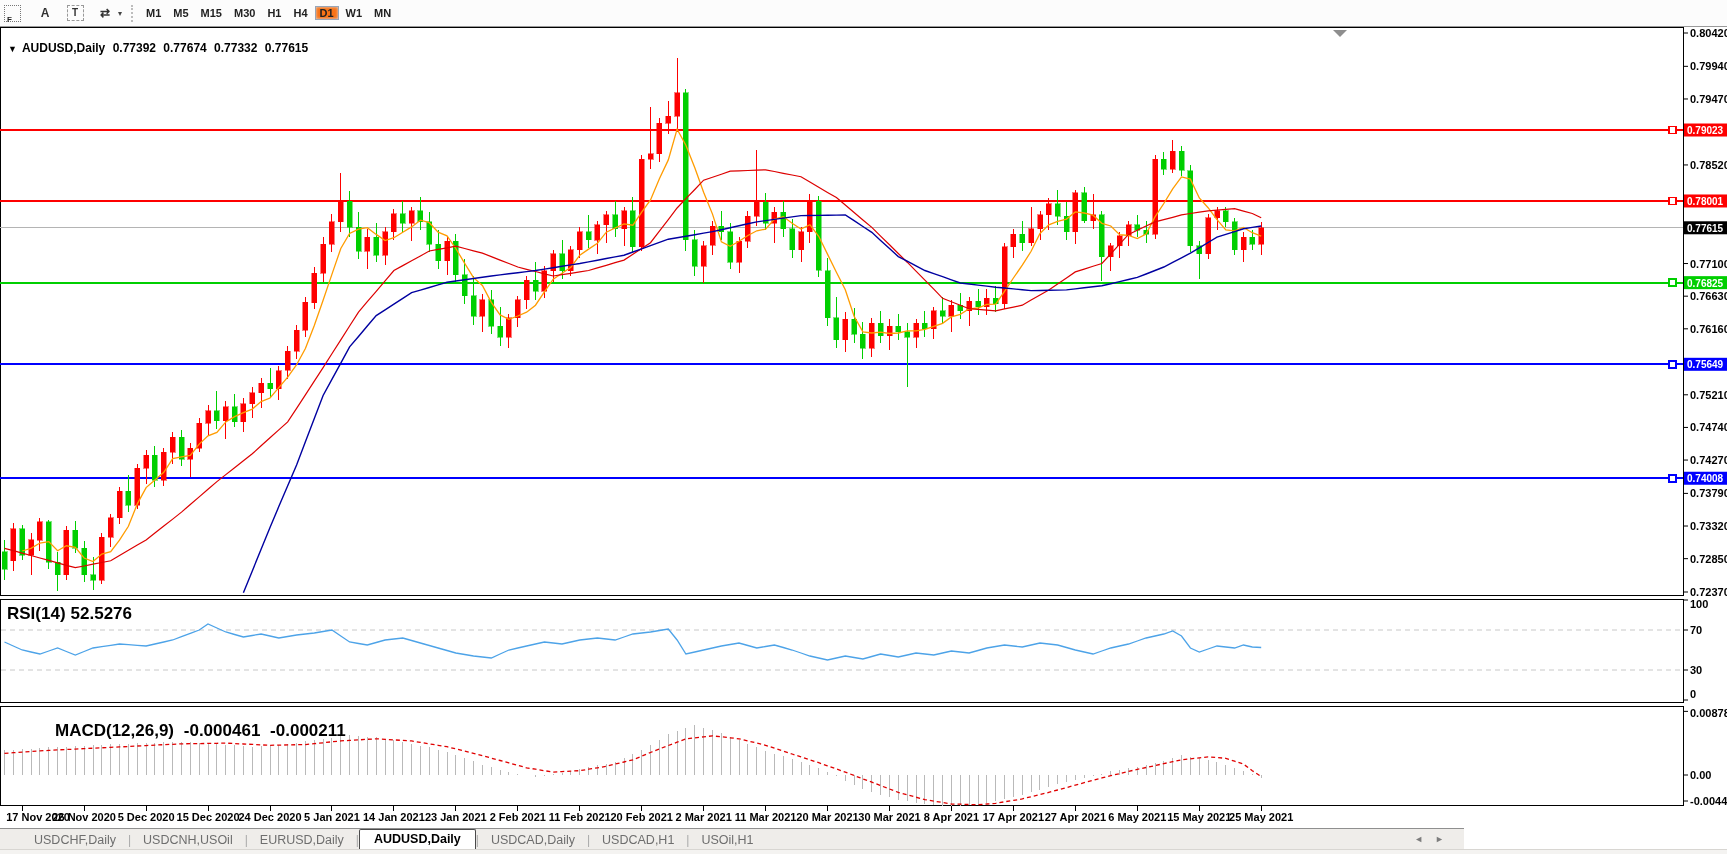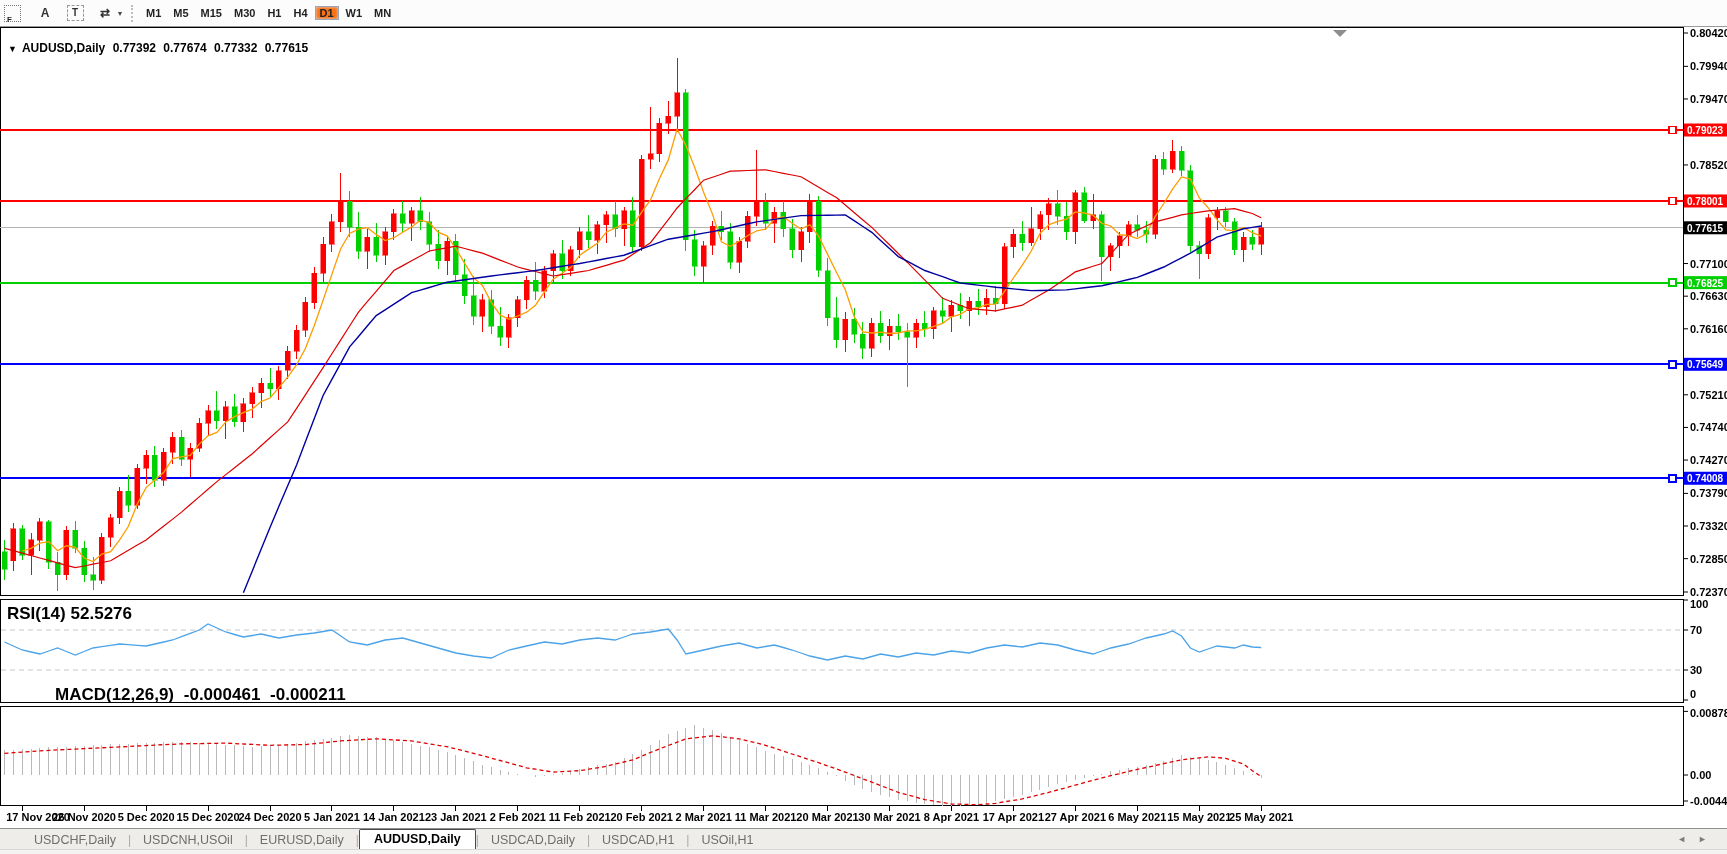--- a/index.html
+++ b/index.html
@@ -22,21 +22,21 @@
   
   .chart-wrap{position:absolute;top:27px;left:0;width:1727px;height:801px;}
   .overlay{position:absolute;color:#000;white-space:nowrap;}
   .chart-title{top:4px;left:8px;font-size:12px;font-weight:700;margin-top:10px;}
   .chart-title .tri{font-size:9px;margin-right:5px;}
   .chart-title span{margin-right:4px;}
   .ind-label{font-size:17px;font-weight:700;}
   .ind-label span{margin-right:5px;}
 
   
-  .tabbar{position:absolute;top:828px;left:0;width:1727px;height:21px;background:#efedea;
+  .tabbar{position:absolute;top:828px;left:0;width:1464px;height:21px;background:#efedea;
           border-top:1px solid #8f8f8f;display:flex;align-items:flex-end;}
   .tab{font-size:12.5px;color:#6e6e6e;padding:2px 12px 3px 12px;cursor:default;}
   .tab.active{background:#fff;color:#000;font-weight:700;border:1px solid #4a4a4a;border-bottom:none;
               border-radius:2px 2px 0 0;padding:2px 14px 4px 14px;margin-bottom:0;}
   .tabsep{color:#a9a9a9;font-size:12px;padding-bottom:3px;}
   .tab-scroll{position:absolute;right:8px;top:5px;font-size:9px;color:#7d7d7d;letter-spacing:12px;}
   .bottom-strip{position:absolute;top:849px;left:0;width:1727px;height:5px;background:#f4f3f1;border-top:1px solid #d8d6d2;}
 
   svg text{font-family:"Liberation Sans",sans-serif;font-size:11px;font-weight:600;fill:#000;}
   svg text.badge-t{font-size:10px;font-weight:700;fill:#fff;}
@@ -494,21 +494,21 @@
       <span class="tri">▼</span><span>AUDUSD,Daily</span>
       <span>0.77392</span>
       <span>0.77674</span>
       <span>0.77332</span>
       <span>0.77615</span>
     </div>
 
     <div class="overlay ind-label" style="top:577px;left:7px;">
       <span>RSI(14)</span><span>52.5276</span>
     </div>
-    <div class="overlay ind-label" style="top:658px;left:7px;padding-left:48px;">
+    <div class="overlay ind-label" style="top:694px;left:7px;padding-left:48px;">
       <span>MACD(12,26,9)</span>
       <span>-0.000461</span>
       <span>-0.000211</span>
     </div>
   </div>
 
   <div class="tabbar">
     <span style="width:22px"></span>
     <span id="tabs" style="display:flex;align-items:flex-end;">
         <span class="tab">USDCHF,Daily</span>

